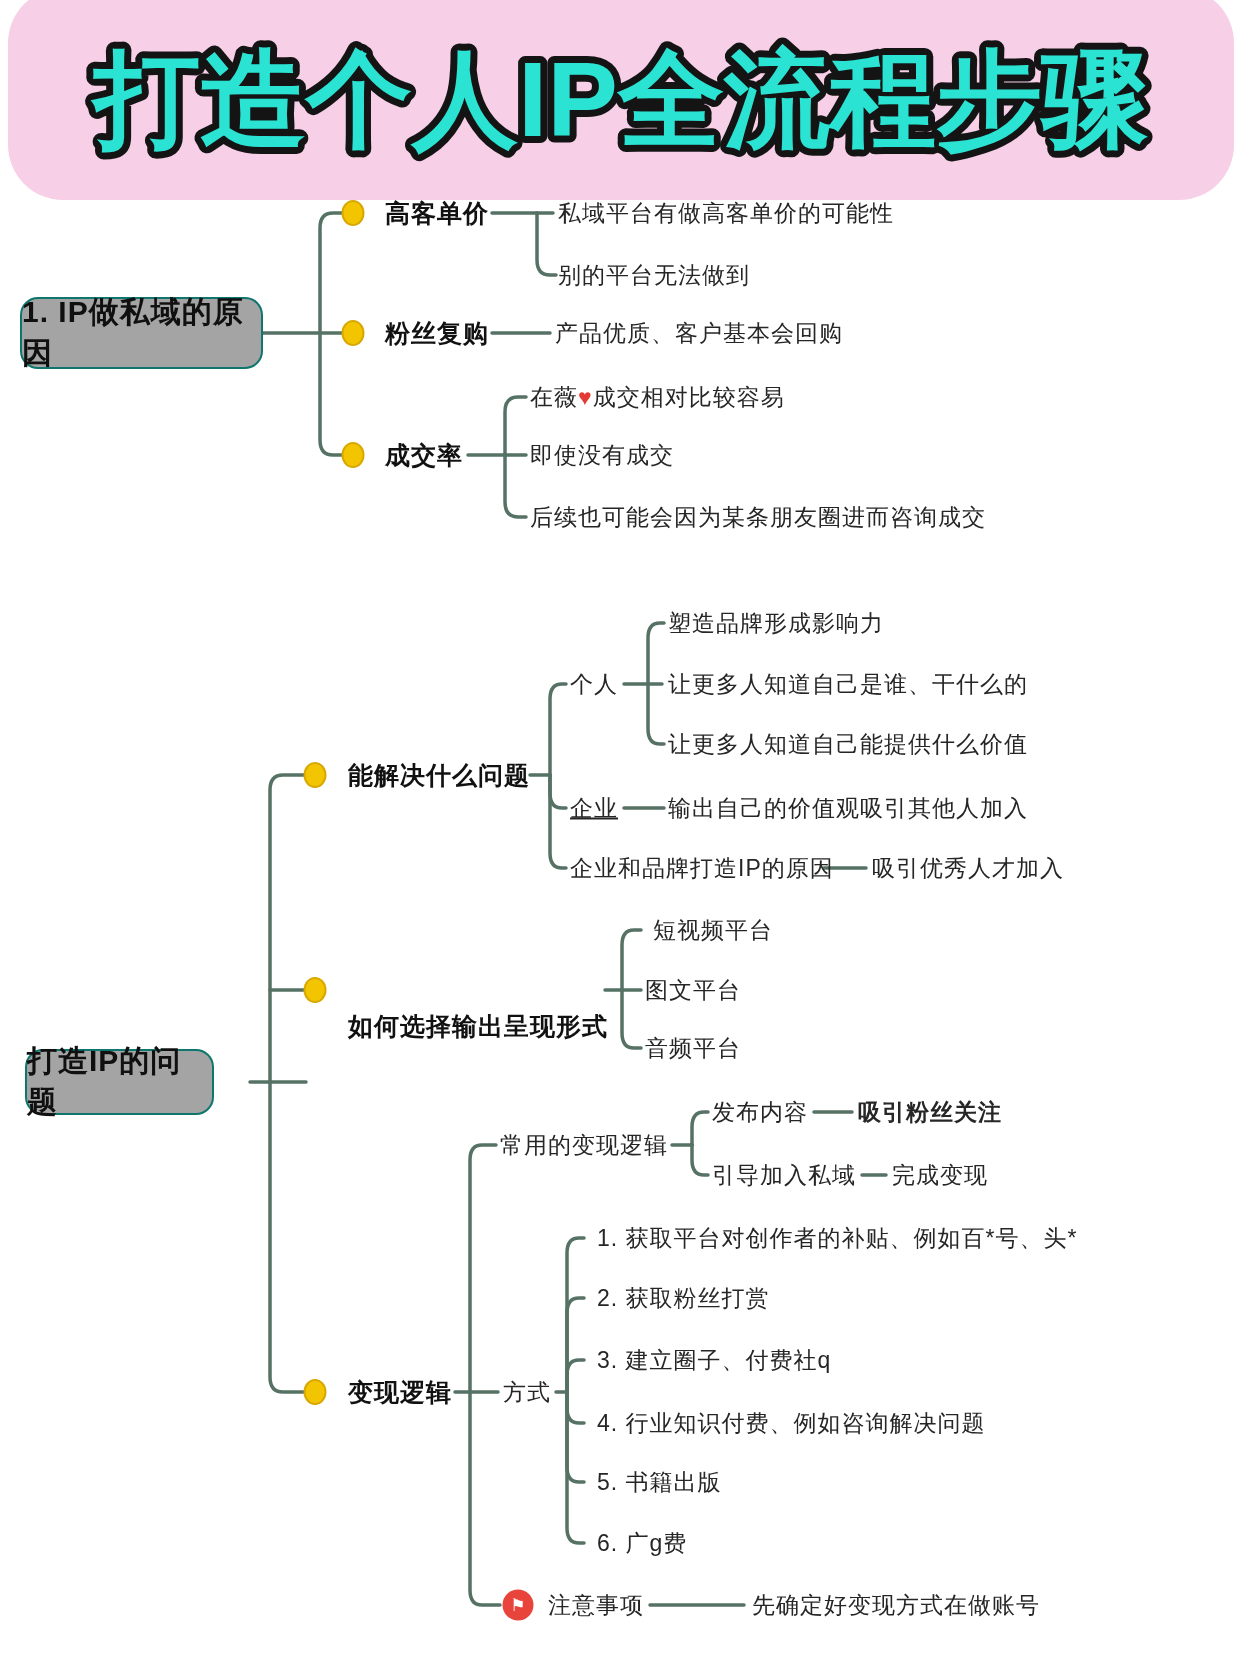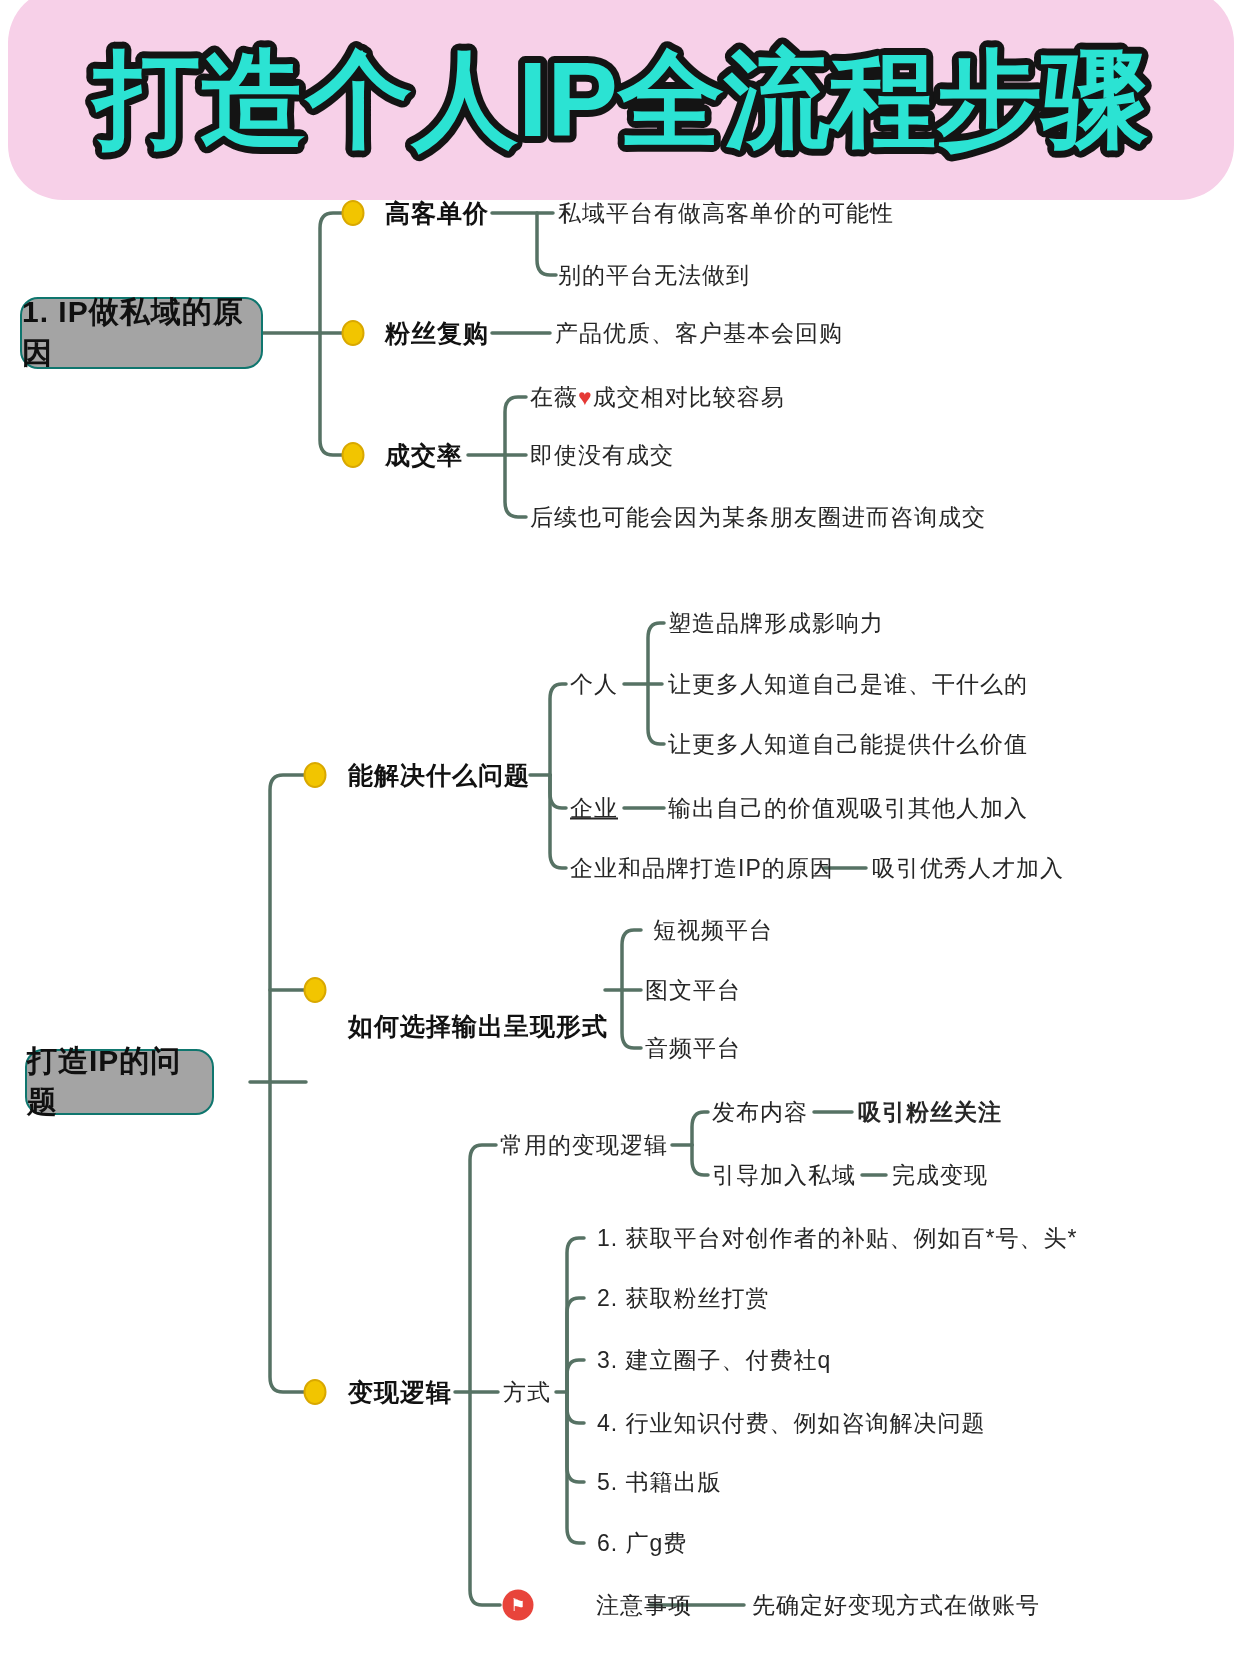--- a/index.html
+++ b/index.html
@@ -153,21 +153,21 @@
 
   <div class="label" style="left:503px; top:1392px;">方式</div>
   <div class="label" style="left:597px; top:1238px;">1.  获取平台对创作者的补贴、例如百*号、头*</div>
   <div class="label" style="left:597px; top:1298px;">2.  获取粉丝打赏</div>
   <div class="label" style="left:597px; top:1360px;">3.  建立圈子、付费社q</div>
   <div class="label" style="left:597px; top:1423px;">4.  行业知识付费、例如咨询解决问题</div>
   <div class="label" style="left:597px; top:1482px;">5.  书籍出版</div>
   <div class="label" style="left:597px; top:1543px;">6.  广g费</div>
 
   <span class="flag" style="left:518px; top:1605px;">⚑</span>
-  <div class="label" style="left:548px; top:1605px;margin-left:48px;">注意事项</div>
+  <div class="label" style="left:548px; top:1605px;">注意事项</div>
   <div class="label" style="left:752px; top:1605px;">先确定好变现方式在做账号</div>
 
   <div id="banner">
     <svg viewBox="0 0 1226 212">
       <text x="613" y="148" text-anchor="middle">打造个人IP全流程步骤</text>
     </svg>
   </div>
 
 </div>
 

